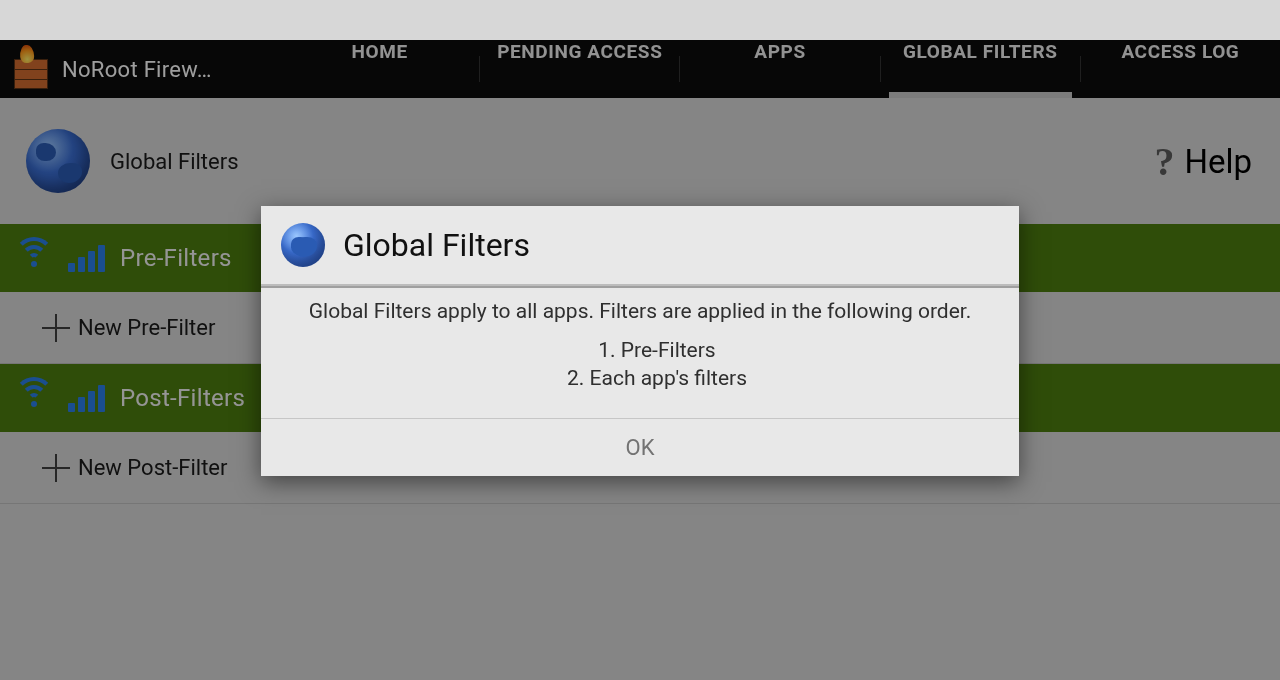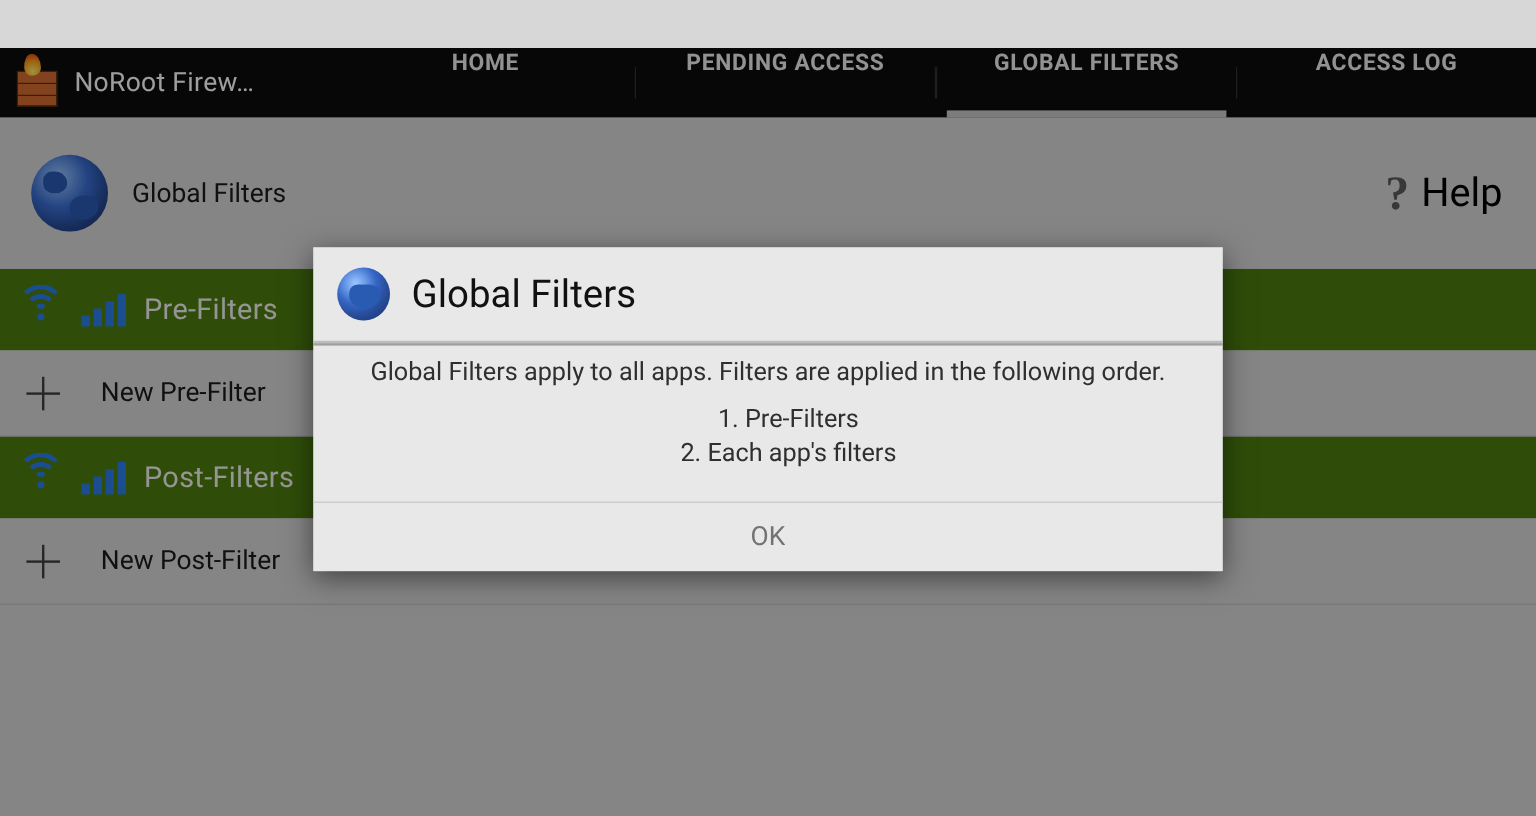--- a/index.html
+++ b/index.html
@@ -46,21 +46,21 @@
   .wifi-icon .c{width:12px;height:12px;top:10px;}
   .wifi-icon .d{width:6px;height:6px;background:#2b7fe8;border:none;border-radius:50%;top:18px;}
   .signal-icon{ width:38px; height:28px; display:flex; align-items:flex-end; gap:3px;}
   .signal-icon i{display:block;width:7px;background:#2b7fe8;border-radius:1px;}
   .signal-icon i:nth-child(1){height:9px;}
   .signal-icon i:nth-child(2){height:15px;}
   .signal-icon i:nth-child(3){height:21px;}
   .signal-icon i:nth-child(4){height:27px;}
   .section-label{ color:#f1f1f1; font-size:24px; letter-spacing:0.3px;}
   
-  .row { height:72px; background:#d7d7d7; display:flex; align-items:center; padding-left:20px; gap:32px; border-bottom:1px solid #bfbfbf; cursor:pointer;}
+  .row { height:72px; background:#d7d7d7; display:flex; align-items:center; padding-left:40px; gap:6px; border-bottom:1px solid #bfbfbf; cursor:pointer;}
   .plus-icon { width:32px; height:32px; position:relative;}
   .plus-icon::before, .plus-icon::after{content:"";position:absolute;background:#3f3f3f;}
   .plus-icon::before{left:15px;top:2px;width:2px;height:28px;}
   .plus-icon::after{top:15px;left:2px;height:2px;width:28px;}
   .row-text { font-size:22px; color:#1a1a1a;}
   
   
   .overlay{ position:absolute; inset:0; background:rgba(0,0,0,0.38);}
   .dialog{ position:absolute; left:261px; top:166px; width:758px; background:#e8e8e8; box-shadow:0 6px 22px rgba(0,0,0,0.5);}
   .dlg-title-row{ display:flex; align-items:center; height:80px; padding:0 20px; gap:18px; border-bottom:2px solid #bcbcbc;}
@@ -88,20 +88,23 @@
     </div>
     <div class="tabs">
       <div class="tab">
           <span>HOME</span>
         </div>
       <div class="tab-sep"></div>
       <div class="tab">
           <span>PENDING ACCESS</span>
         </div>
       <div class="tab-sep"></div>
+      <div class="tab">
+          <span>APPS</span>
+        </div>
       <div class="tab-sep"></div>
       <div class="tab active">
           <span>GLOBAL FILTERS</span>
         </div>
       <div class="tab-sep"></div>
       <div class="tab">
           <span>ACCESS LOG</span>
         </div>
     </div>
   </div>

